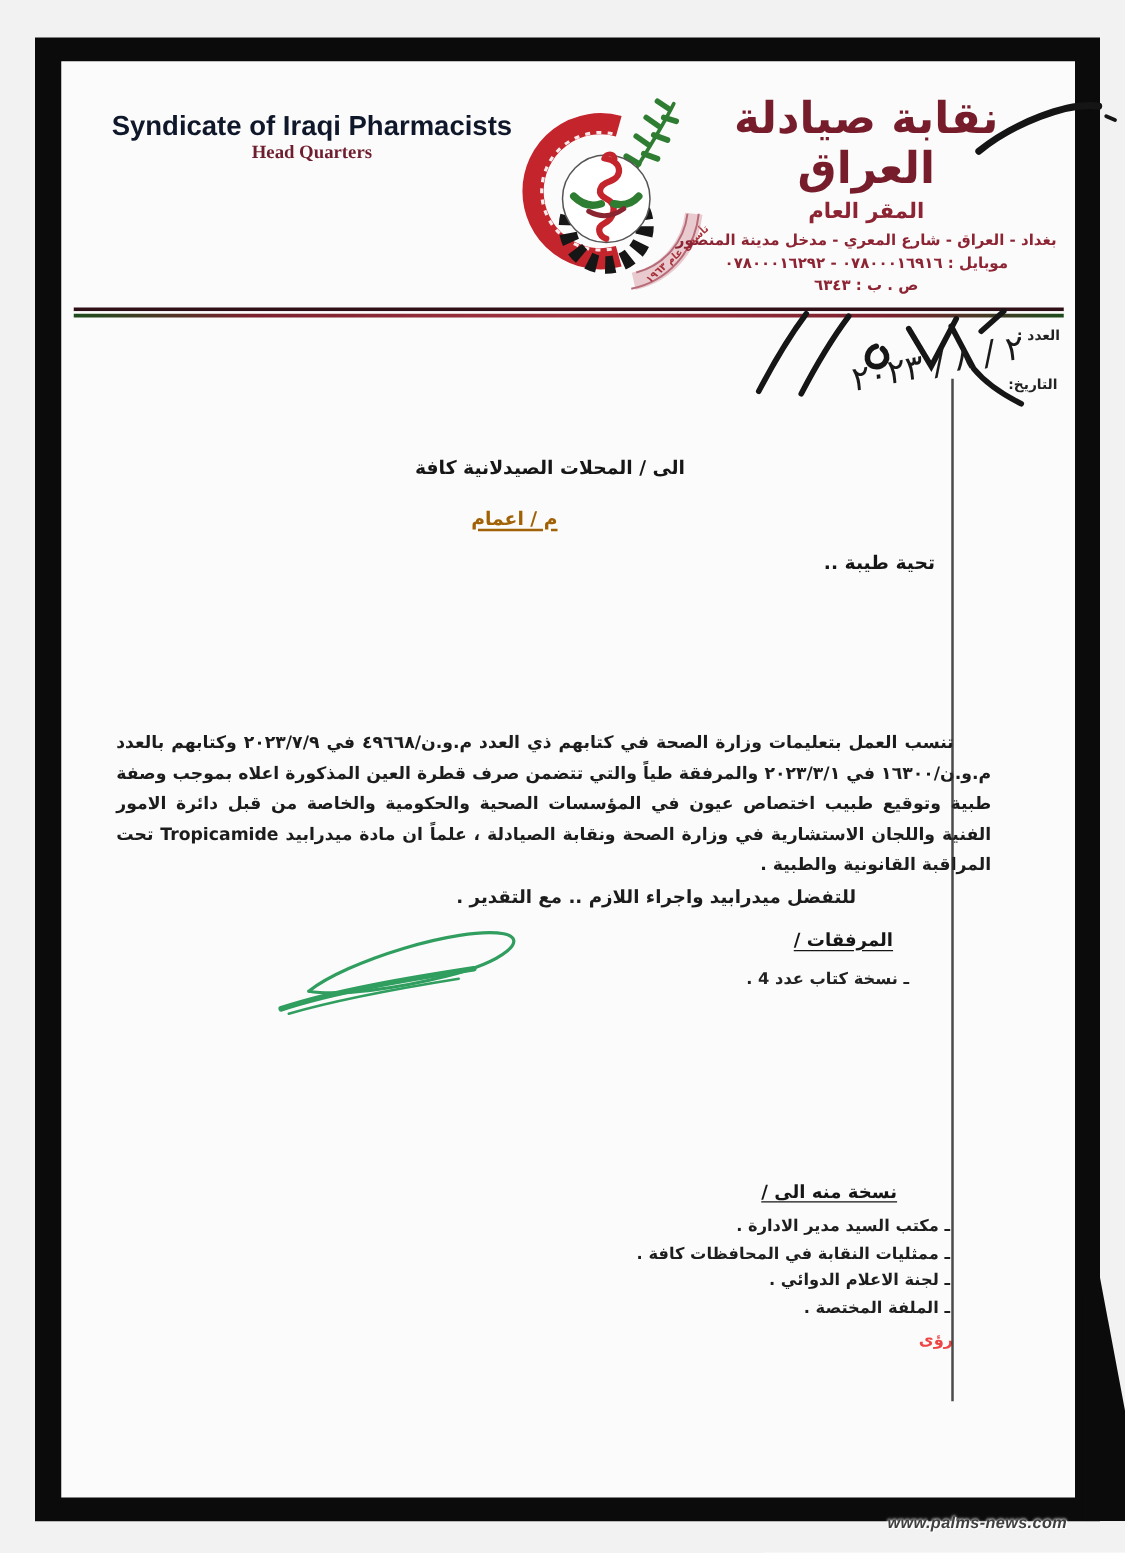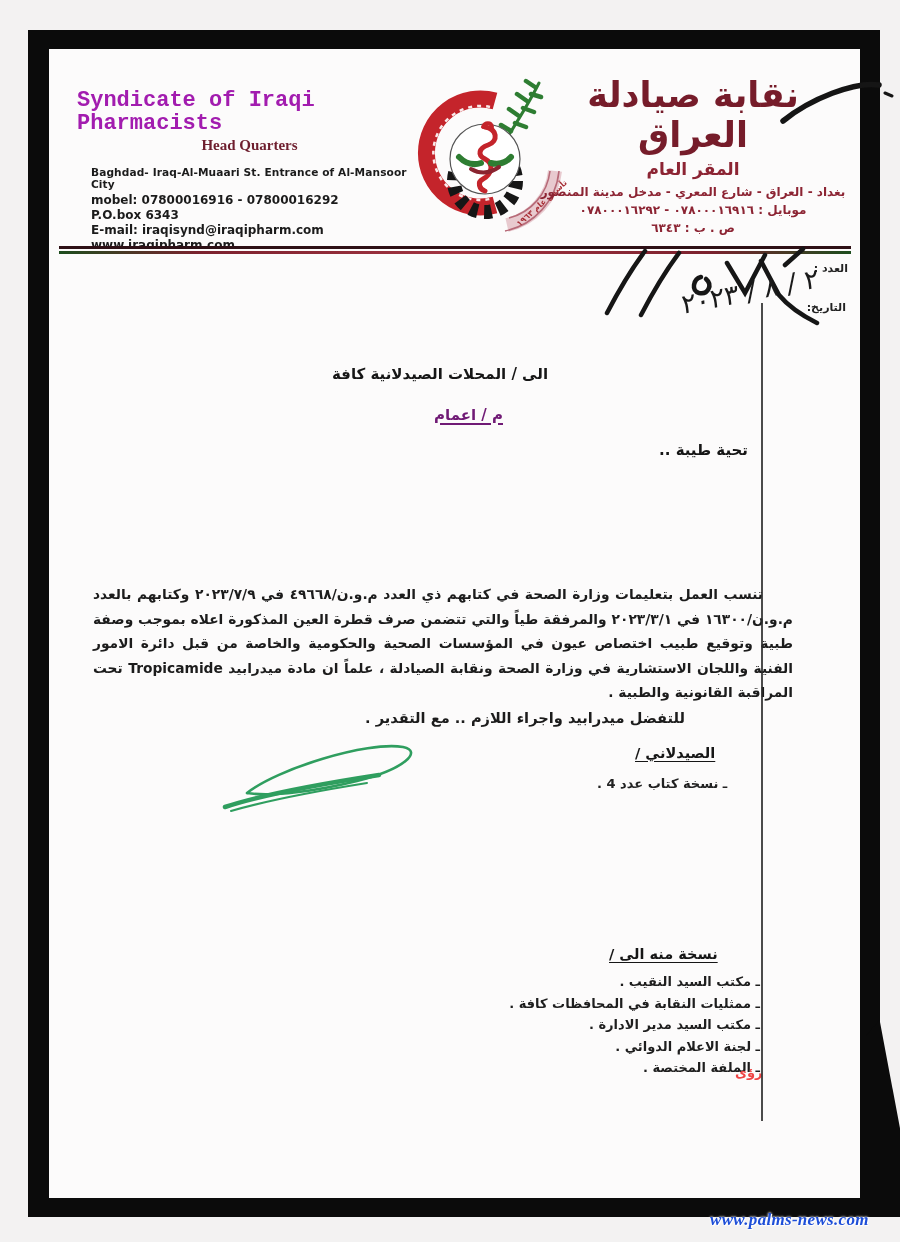--- a/index.html
+++ b/index.html
@@ -11,21 +11,21 @@
   }
   .stage{position:absolute;inset:0;}
   
   .frame{position:absolute;left:28px;top:30px;width:852px;height:1187px;background:#0b0b0b;}
   .frame-wedge{position:absolute;left:866px;top:1020px;width:34px;height:197px;background:#0b0b0b;
     clip-path:polygon(40% 0,100% 55%,100% 100%,0 100%,0 8%);}
   .paper{position:absolute;left:49px;top:49px;width:811px;height:1149px;background:#fcfbfb;}
 
   
   .eng{position:absolute;left:28px;top:40px;width:345px;}
-  .eng-title{font-family:Liberation Mono, monospace;font-weight:bold;font-size:22px;color:#a21caf;line-height:1.05;}
+  .eng-title{font-family:Liberation Sans, sans-serif;font-weight:bold;font-size:22px;color:#0f172a;text-align:center;line-height:1.05;}
   .eng-sub{font-family:"Liberation Serif",serif;font-weight:bold;font-size:15px;color:#6e1e2e;text-align:center;margin-top:2px;}
   .eng-addr{margin-top:12px;padding-left:14px;color:#1b1b1b;font-weight:bold;}
   .eng-addr .l1{font-size:10.6px;letter-spacing:0.1px;}
   .eng-addr .l2{font-size:12px;margin-top:3px;}
   .eng-addr .l3{font-size:12px;margin-top:1px;}
   .eng-addr .l4{font-size:12px;margin-top:1px;}
   .eng-addr .l5{font-size:12px;margin-top:1px;}
 
   .logo{position:absolute;left:338px;top:26px;width:180px;height:172px;}
 
@@ -46,21 +46,21 @@
   .date-label{right:14px;top:252px;}
   .hw{color:#141414;}
   .hw-num{position:absolute;left:540px;top:186px;width:250px;height:120px;}
   .hw-date{position:absolute;left:492px;top:240px;width:280px;font-size:27px;direction:rtl;
     transform:rotate(-11deg) skewX(-6deg);letter-spacing:4px;color:#1a1a1a;}
   .pen-stroke{position:absolute;left:726px;top:6px;width:130px;height:95px;}
 
   
   .rtl{direction:rtl;}
   .to-line{position:absolute;left:266px;top:316px;width:250px;text-align:center;font-size:15px;font-weight:bold;color:#161616;}
-  .subject{position:absolute;left:328px;top:357px;width:126px;text-align:right;font-size:15px;font-weight:bold;color:#701a75;
+  .subject{position:absolute;left:328px;top:357px;width:126px;text-align:left;font-size:15px;font-weight:bold;color:#a16207;
     text-decoration:underline;text-underline-offset:3px;text-decoration-thickness:1.5px;}
   .greeting{position:absolute;right:112px;top:392px;font-size:15px;font-weight:bold;color:#161616;}
   .para{position:absolute;left:44px;width:700px;font-weight:bold;color:#1c1c1c;text-align:justify;}
   .para1{top:443px;font-size:14.6px;line-height:28px;text-indent:34px;}
   .para2{top:533px;font-size:13.8px;line-height:24.5px;text-indent:30px;}
   .closing{position:absolute;left:250px;top:660px;width:452px;text-align:center;font-size:14.6px;font-weight:bold;color:#1c1c1c;}
 
   .attach-label{position:absolute;left:586px;top:696px;font-size:14.5px;font-weight:bold;color:#161616;
     text-decoration:underline;text-underline-offset:3px;direction:rtl;}
   .attach-item{position:absolute;left:548px;top:727px;font-size:13px;font-weight:bold;color:#222;direction:rtl;}
@@ -74,43 +74,36 @@
   .sig-block .s4{font-size:16px;margin-top:7px;letter-spacing:2px;}
 
   .cc-label{position:absolute;left:560px;top:897px;font-size:14.5px;font-weight:bold;color:#161616;
     text-decoration:underline;text-underline-offset:3px;direction:rtl;}
   .cc-list{position:absolute;right:100px;top:922px;direction:rtl;text-align:right;font-size:13px;font-weight:bold;
     color:#1e1e1e;line-height:21.5px;}
   .cc-initials{position:absolute;left:658px;top:1016px;font-size:13px;font-weight:bold;color:#ef4444;direction:rtl;margin-left:28px;}
 
   .fold-line{position:absolute;left:712px;top:254px;width:2px;height:818px;background:#2b2b2b;opacity:.85;}
 
-  .watermark{position:absolute;left:710px;top:1210px;font-family:Liberation Serif, serif;
-    font-style:italic;font-weight:bold;font-size:17px;color:#1d4ed8;letter-spacing:0.3px;
+  .watermark{position:absolute;left:710px;top:1210px;font-family:Liberation Sans, sans-serif;
+    font-style:italic;font-weight:bold;font-size:13px;color:#404040;letter-spacing:0.3px;
     text-shadow:0 0 2px #ffffff,0 0 3px #ffffff,1px 1px 0 #ffffff;}
 </style>
 </head>
 <body>
 
 <div class="stage">
   <div class="frame"></div>
   <div class="frame-wedge"></div>
 
   <div class="paper">
 
     <div class="eng">
       <div class="eng-title">Syndicate of Iraqi Pharmacists</div>
       <div class="eng-sub">Head Quarters</div>
-      <div class="eng-addr">
-        <div class="l1">Baghdad- Iraq-Al-Muaari St. Entrance of Al-Mansoor City</div>
-        <div class="l2">mobel: 07800016916 - 07800016292</div>
-        <div class="l3">P.O.box 6343</div>
-        <div class="l4">E-mail: iraqisynd@iraqipharm.com</div>
-        <div class="l5">www.iraqipharm.com</div>
-      </div>
     </div>
 
     <svg class="logo" viewBox="0 0 180 172">
 
       <path d="M 108 26 A 54 54 0 1 0 108 130" fill="none" stroke="#c4242b" stroke-width="17"></path>
       <path d="M 103 32 A 47 47 0 1 0 103 124" fill="none" stroke="#ffffff" stroke-width="2.5" stroke-dasharray="4 5" opacity="0.9"></path>
       <text x="-62" y="34" transform="rotate(-72 30 78)" font-size="8" fill="#ffffff" font-weight="bold">نقابة صيادلة العراق</text>
 
       <g stroke="#2e7d32" stroke-linecap="round">
         <path d="M 118 66 C 132 44 142 28 152 8" fill="none" stroke-width="3"></path>
@@ -168,37 +161,36 @@
       <path d="M 110 38 l 7 3" fill="none" stroke="#151515" stroke-width="3" stroke-linecap="round"></path>
     </svg>
 
     <div class="to-line rtl">الى / المحلات الصيدلانية كافة</div>
     <div class="subject rtl">م / اعمام</div>
     <div class="greeting rtl">تحية طيبة ..</div>
 
     <div class="para para2 rtl">تنسب العمل بتعليمات وزارة الصحة في كتابهم ذي العدد م.و.ن/٤٩٦٦٨ في ٢٠٢٣/٧/٩ وكتابهم بالعدد م.و.ن/١٦٣٠٠ في ٢٠٢٣/٣/١ والمرفقة طياً والتي تتضمن صرف قطرة العين المذكورة اعلاه بموجب وصفة طبية وتوقيع طبيب اختصاص عيون في المؤسسات الصحية والحكومية والخاصة من قبل دائرة الامور الفنية واللجان الاستشارية في وزارة الصحة ونقابة الصيادلة ، علماً ان مادة ميدرابيد Tropicamide تحت المراقبة القانونية والطبية .</div>
     <div class="closing rtl">للتفضل ميدرابيد واجراء اللازم  .. مع التقدير .</div>
 
-    <div class="attach-label">الصيدلاني /</div>
+    <div class="attach-label">المرفقات /</div>
     <div class="attach-item">ـ نسخة كتاب عدد 4 .</div>
 
     <svg class="sig-svg" viewBox="0 0 215 98">
       <g stroke="#2f9e5f" fill="none" stroke-linecap="round">
         <path d="M 30 58 C 60 34 150 6 186 12 C 206 16 188 34 140 46 C 100 56 55 62 30 58" stroke-width="2.6"></path>
         <path d="M 8 72 C 50 58 110 48 162 40" stroke-width="4.5"></path>
         <path d="M 14 76 C 55 64 100 56 150 48" stroke-width="2"></path>
       </g>
     </svg>
 
 
     <div class="cc-label">نسخة منه الى /</div>
     <div class="cc-list">
-      <div>ـ مكتب السيد النقيب .</div>
+      <div>ـ مكتب السيد مدير الادارة .</div>
       <div>ـ ممثليات النقابة في المحافظات كافة .</div>
-      <div>ـ مكتب السيد مدير الادارة .</div>
       <div>ـ لجنة الاعلام الدوائي .</div>
       <div>ـ الملفة المختصة .</div>
     </div>
     <div class="cc-initials">رؤى</div>
 
     <div class="fold-line"></div>
   </div>
 
   <div class="watermark">www.palms-news.com</div>
 </div>

